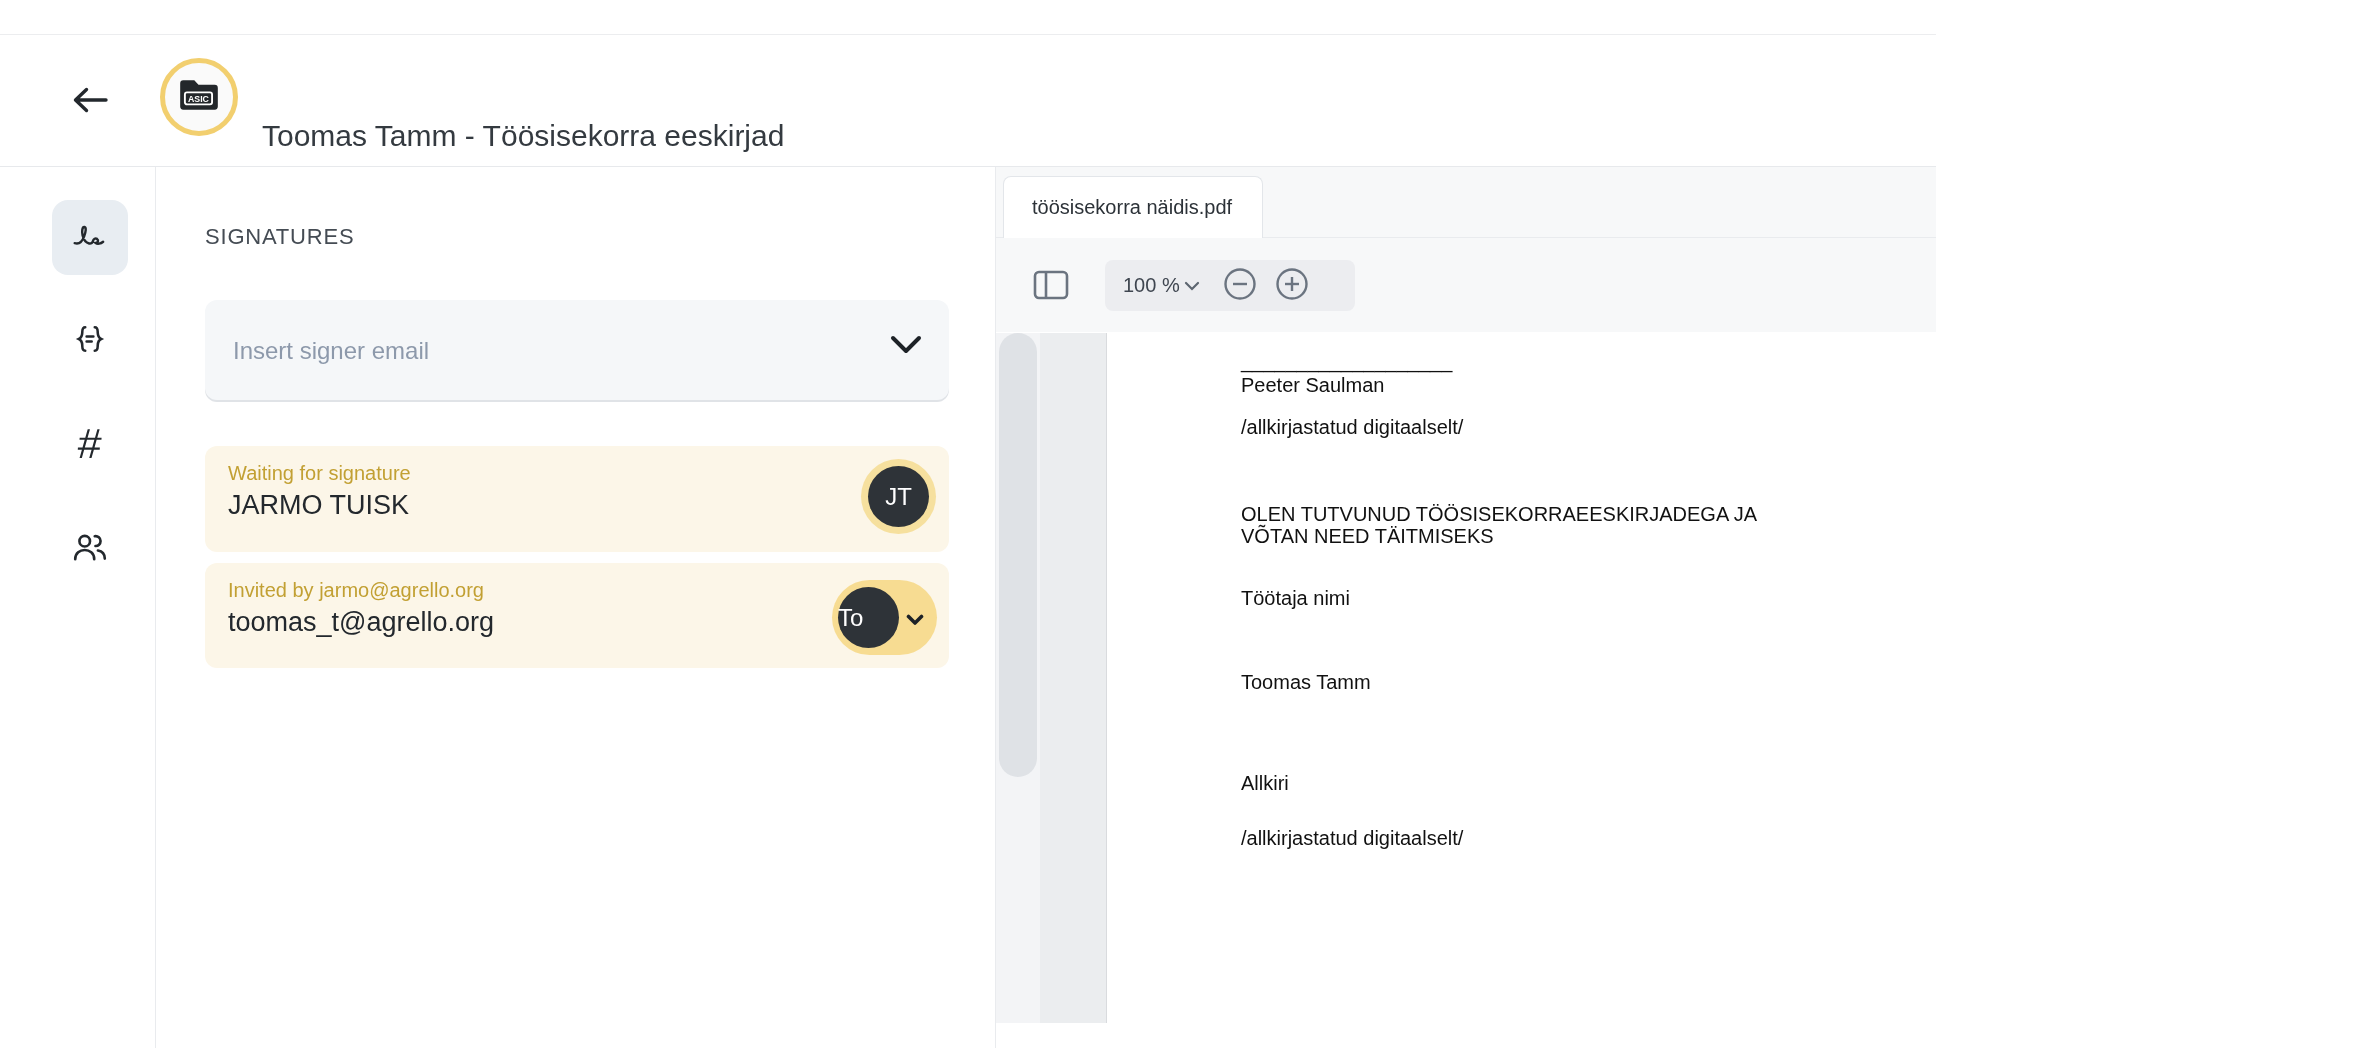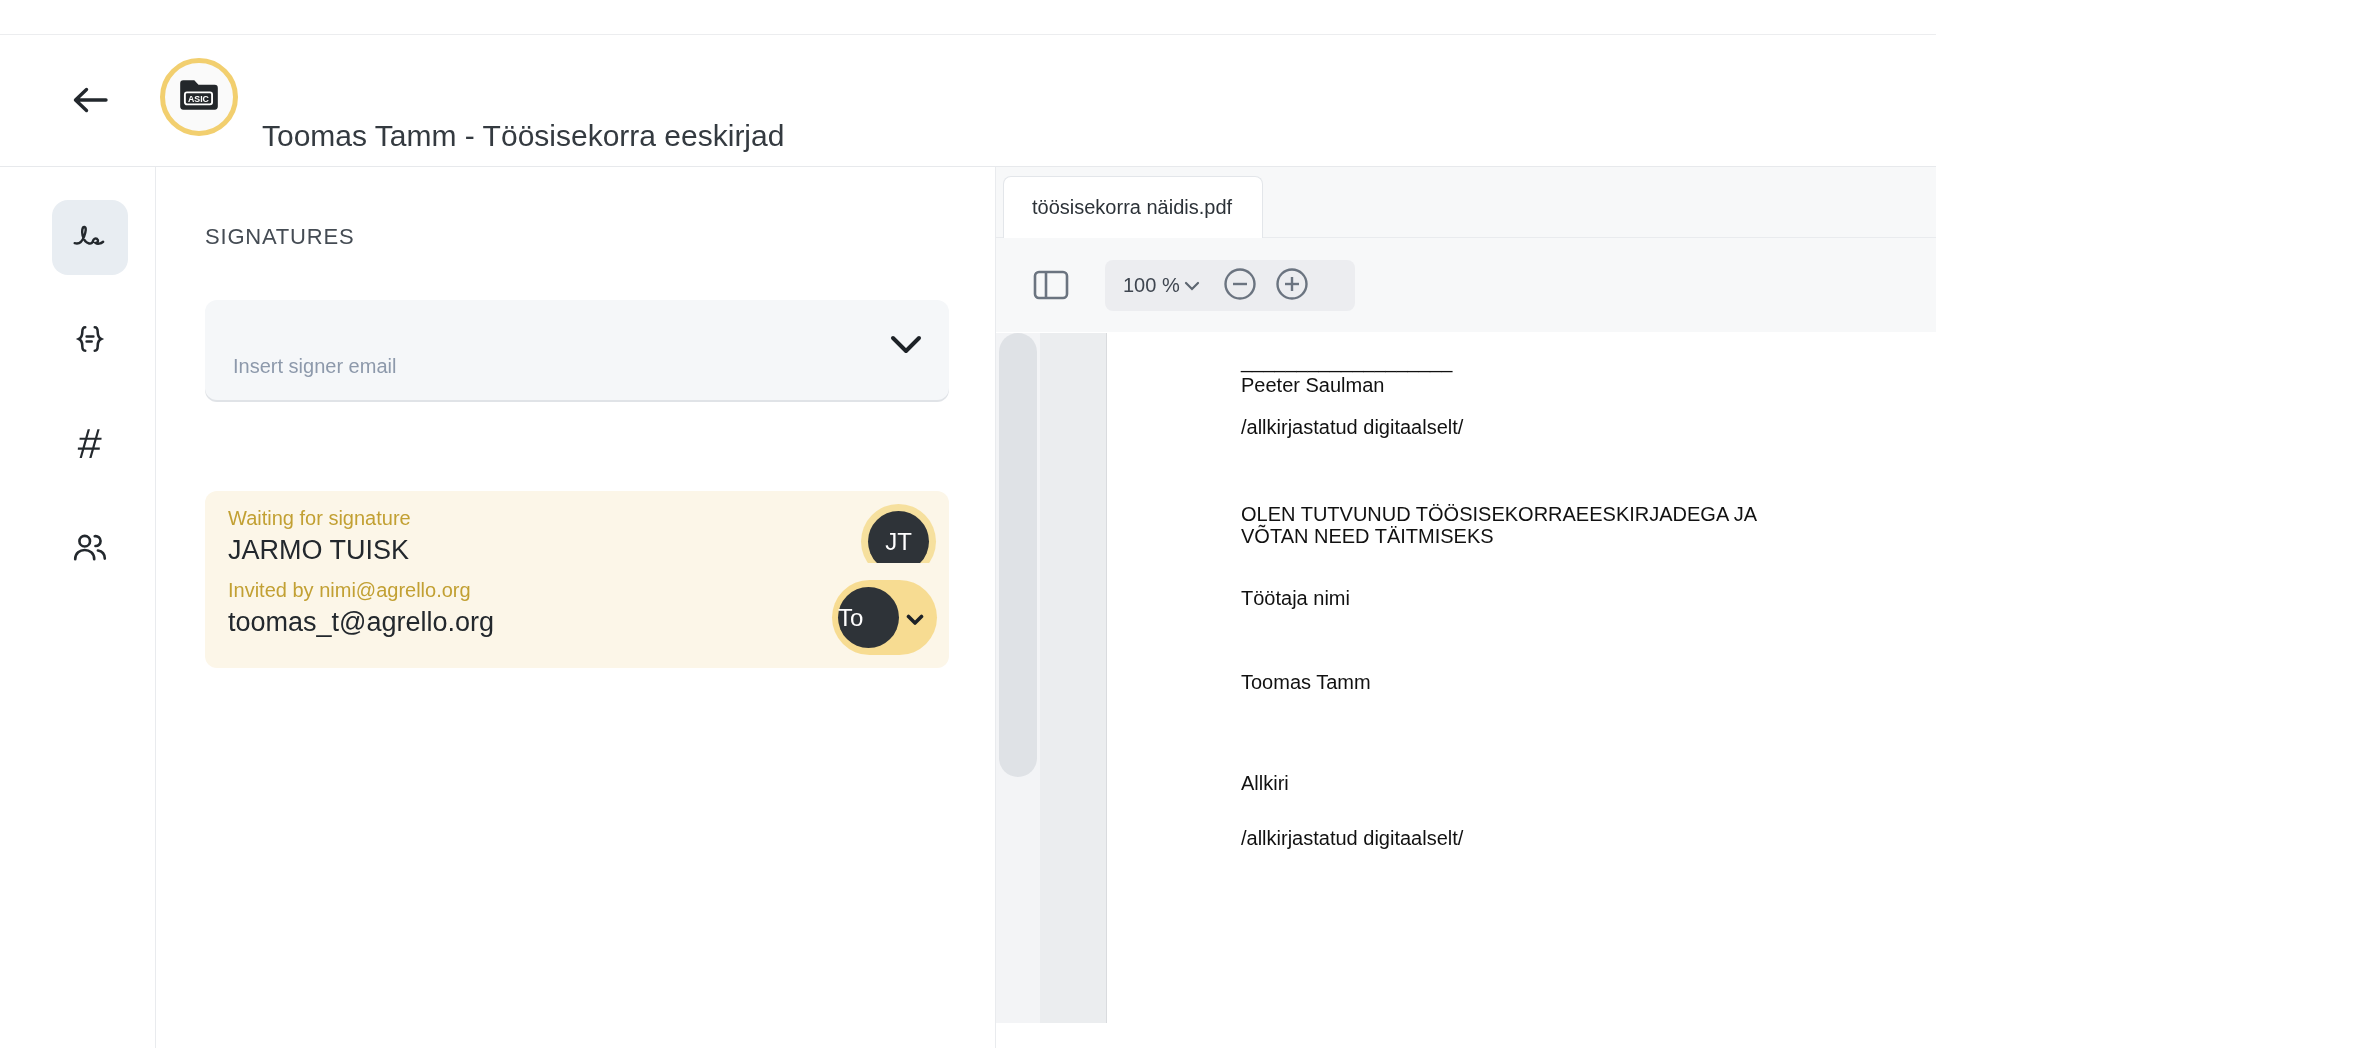--- a/index.html
+++ b/index.html
@@ -32,26 +32,26 @@
   .rail-item{position:absolute;left:52px;width:76px;height:75px;border-radius:16px;display:flex;
              align-items:center;justify-content:center;cursor:pointer;color:#23282d;}
   .rail-item.active{background:#e8edf2;}
   .hash-glyph{font-size:42px;font-weight:500;transform:skewX(-4deg);line-height:1;}
 
   
   .panel{position:absolute;left:156px;top:167px;width:839px;height:881px;background:#fff;border-right:1px solid #e9ebee;}
   .panel-heading{position:absolute;left:49px;top:57px;font-size:22px;letter-spacing:.8px;color:#454c54;}
   .signer-field{position:absolute;left:49px;top:133px;width:744px;height:100px;background:#f5f7f9;
                 border-radius:12px;box-shadow:0 2px 0 #e0e3e7;}
-  .signer-field input{position:absolute;left:26px;top:15px;width:600px;height:100%;border:none;background:transparent;
-                      outline:none;font-family:"Liberation Sans",sans-serif;font-size:20px;color:#20262c;}
+  .signer-field input{position:absolute;left:26px;top:0;width:600px;height:100%;border:none;background:transparent;
+                      outline:none;font-family:"Liberation Sans",sans-serif;font-size:24px;color:#20262c;}
   .signer-field input::placeholder{color:#8d99ab;opacity:1;}
   .field-chevron{position:absolute;right:26px;top:34px;}
   .card{position:absolute;left:49px;width:744px;border-radius:12px;background:#fcf6e8;cursor:pointer;}
-  .card1{top:279px;height:106px;margin-top:45px;}
+  .card1{top:279px;height:106px;}
   .card2{top:396px;height:105px;}
   .card .status{position:absolute;left:23px;top:16px;font-size:20px;color:#c2a033;}
   .card .name{position:absolute;left:23px;top:44px;font-size:27px;font-weight:500;color:#23282d;}
   .ring-avatar{position:absolute;left:656px;top:13px;width:75px;height:75px;border-radius:50%;background:#f6e09e;
                display:flex;align-items:center;justify-content:center;}
   .ring-avatar .inner{width:61px;height:61px;border-radius:50%;background:#2e3338;color:#fff;
                       display:flex;align-items:center;justify-content:center;font-size:24px;}
   .pill-avatar{position:absolute;left:627px;top:17px;width:105px;height:75px;border-radius:38px;background:#f7dc92;}
   .pill-avatar .inner{position:absolute;left:6px;top:7px;width:61px;height:61px;border-radius:50%;background:#2e3338;
                       color:#fff;display:flex;align-items:center;justify-content:flex-start;font-size:24px;}
@@ -169,21 +169,21 @@
       <div class="status">Waiting for signature</div>
       <div class="name">JARMO TUISK</div>
       <div class="ring-avatar">
         <div class="inner">
           <span>JT</span>
         </div>
       </div>
     </div>
 
     <div class="card card2">
-      <div class="status">Invited by nimi@agrello.org</div>
+      <div class="status">Invited by jarmo@agrello.org</div>
       <div class="name">toomas_t@agrello.org</div>
       <div class="pill-avatar">
         <div class="inner">
           <span>To</span>
         </div>
         <span class="pv-chev">
           <svg width="18" height="12" viewBox="0 0 18 12" fill="none" stroke="#1d2227" stroke-width="3.6" stroke-linecap="round" stroke-linejoin="round">
               <path d="M2.5 2.5 L9 9 L15.5 2.5"></path>
             </svg>
         </span>

